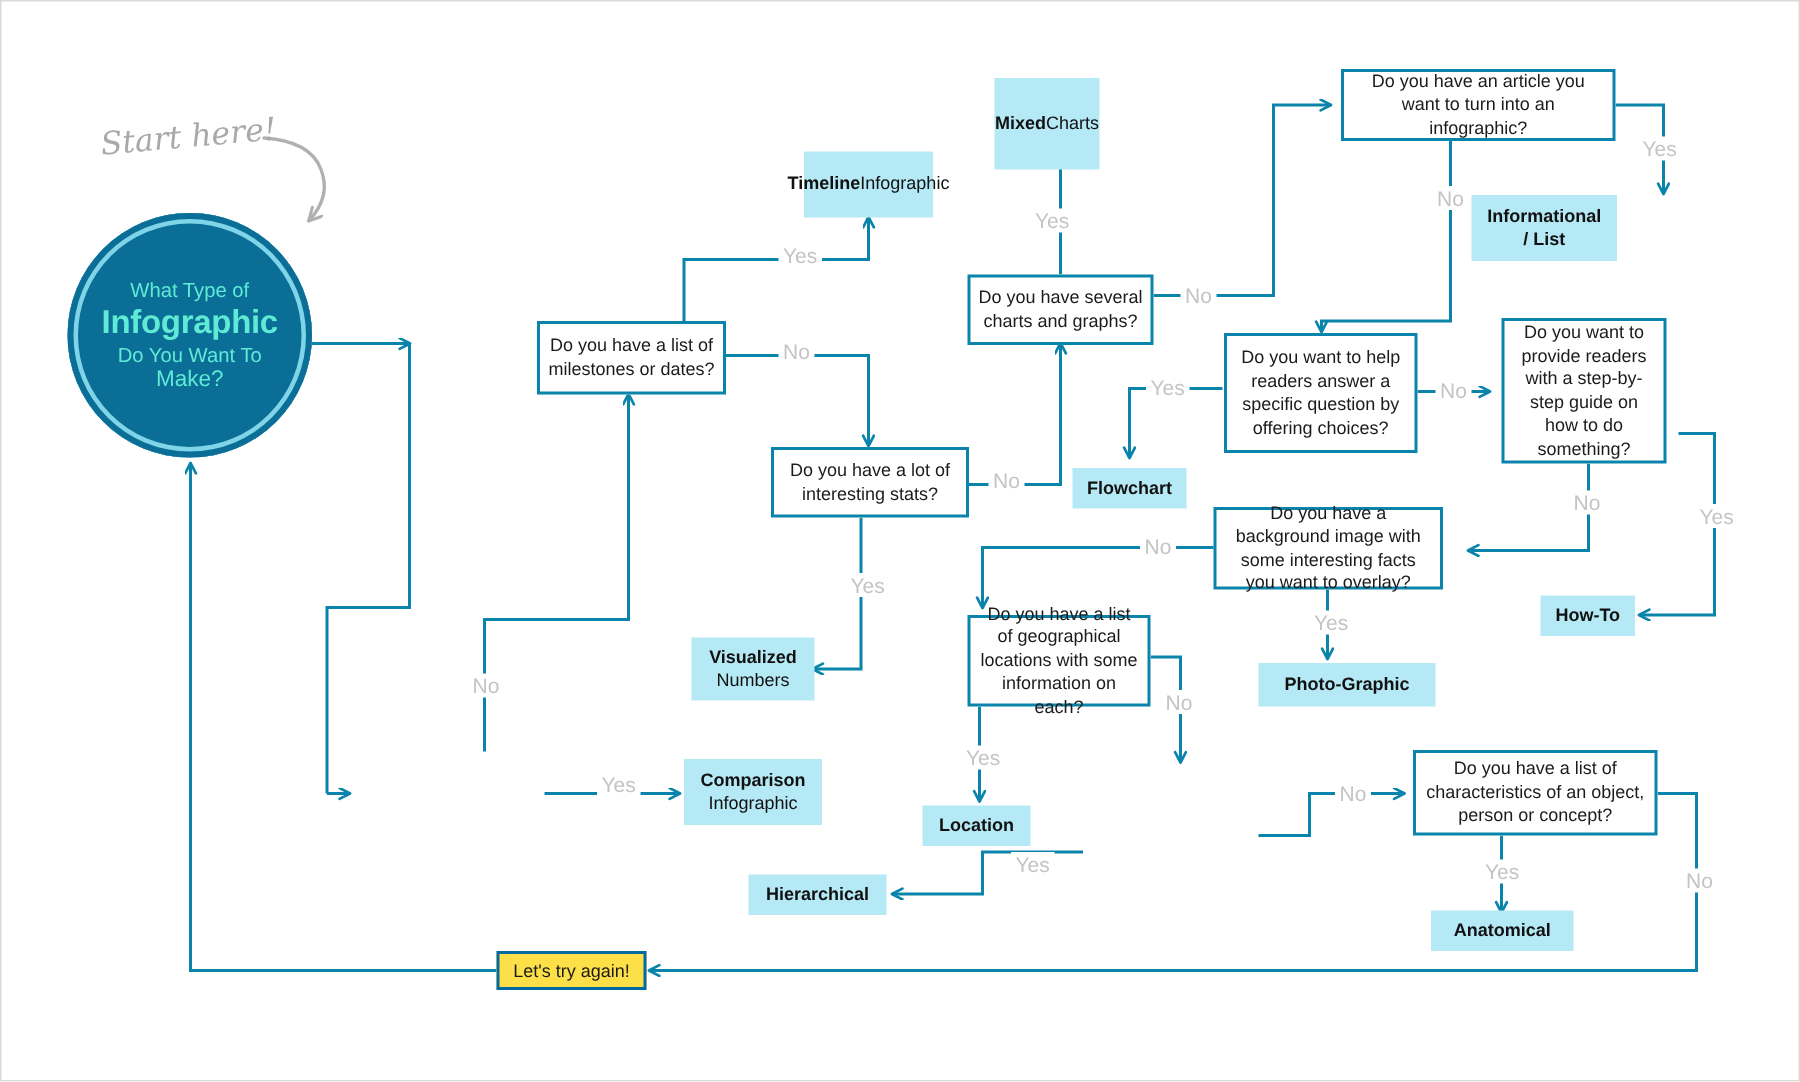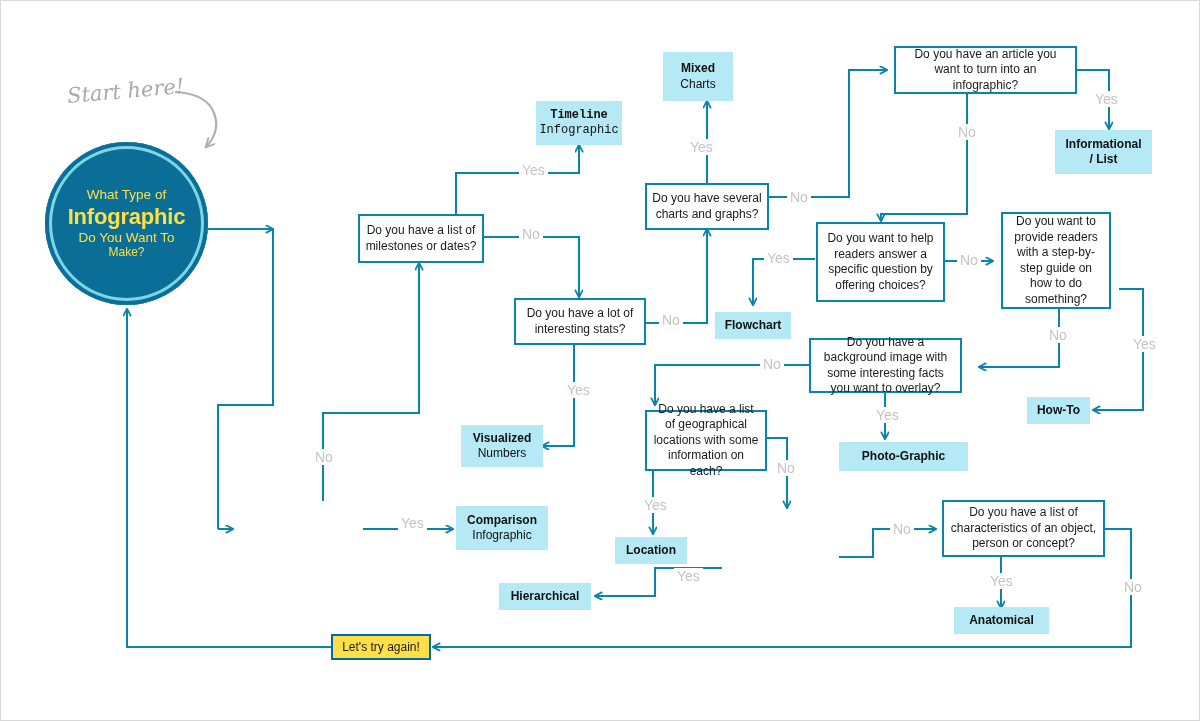--- a/index.html
+++ b/index.html
@@ -55,32 +55,32 @@
     font-size: 12px;
   }
   
   #start-circle {
     position: absolute;
     left: 44px; top: 141px;
     width: 163px; height: 163px;
     border-radius: 50%;
     background: #0b6e96;
     box-shadow: inset 0 0 0 4px #0b6e96, inset 0 0 0 7px #7fd4e8, inset 0 0 0 11px #0b6e96;
-    color: #fde047;
+    color: #5eead4;
     display: flex;
     flex-direction: column;
     align-items: center;
     justify-content: center;
     z-index: 6;
     line-height: 1.15;
   }
   #start-circle .l1 { font-size: 13.5px; }
   #start-circle .l2 { font-size: 22px; font-weight: bold; letter-spacing: -0.2px; margin: 1px 0; }
   #start-circle .l3 { font-size: 13.5px; }
-  #start-circle .l4 { font-size: 12px; }
+  #start-circle .l4 { font-size: 15px; }
   
   #start-here {
     position: absolute;
     left: 66px; top: 78px;
     color: #a9a9a9;
     font-family: "DejaVu Serif", serif;
     font-style: italic;
     font-size: 21px;
     z-index: 6;
     white-space: nowrap;
@@ -208,44 +208,44 @@
   <div class="node question" style="left:644px; top:409px; width:122px; height:61px;">
     <span>Do you have a list of geographical locations with some information on each?</span>
   </div>
 
 
   <div class="node question" style="left:941px; top:499px; width:163px; height:57px;">
     <span>Do you have a list of characteristics of an object, person or concept?</span>
   </div>
 
 
-  <div class="node terminal" style="left:535px; top:100px; width:86px; height:44px; flex-direction:column;font-family:Liberation Mono, monospace;">
+  <div class="node terminal" style="left:535px; top:100px; width:86px; height:44px; flex-direction:row;">
     <span class="t1">Timeline</span>
     <span class="t2">Infographic</span>
   </div>
 
-  <div class="node terminal" style="left:662px; top:51px; width:70px; height:49px; flex-direction:column;">
+  <div class="node terminal" style="left:662px; top:51px; width:70px; height:61px; flex-direction:row;">
     <span class="t1">Mixed</span>
     <span class="t2">Charts</span>
   </div>
 
-  <div class="node terminal" style="left:1054px; top:129px; width:97px; height:44px; flex-direction:column;">
+  <div class="node terminal" style="left:980px; top:129px; width:97px; height:44px; flex-direction:column;">
     <span class="t1">Informational</span>
     <span class="t1">/ List</span>
   </div>
 
   <div class="node terminal single" style="left:714px; top:311px; width:76px; height:27px;">
     <span>Flowchart</span>
   </div>
 
   <div class="node terminal single" style="left:1026px; top:396px; width:63px; height:27px;">
     <span>How-To</span>
   </div>
 
-  <div class="node terminal single" style="left:838px; top:441px; width:129px; height:29px;">
+  <div class="node terminal single" style="left:838px; top:441px; width:118px; height:29px;">
     <span>Photo-Graphic</span>
   </div>
 
   <div class="node terminal" style="left:460px; top:424px; width:82px; height:42px; flex-direction:column;">
     <span class="t1">Visualized</span>
     <span class="t2">Numbers</span>
   </div>
 
   <div class="node terminal" style="left:455px; top:505px; width:92px; height:44px; flex-direction:column;">
     <span class="t1">Comparison</span>

